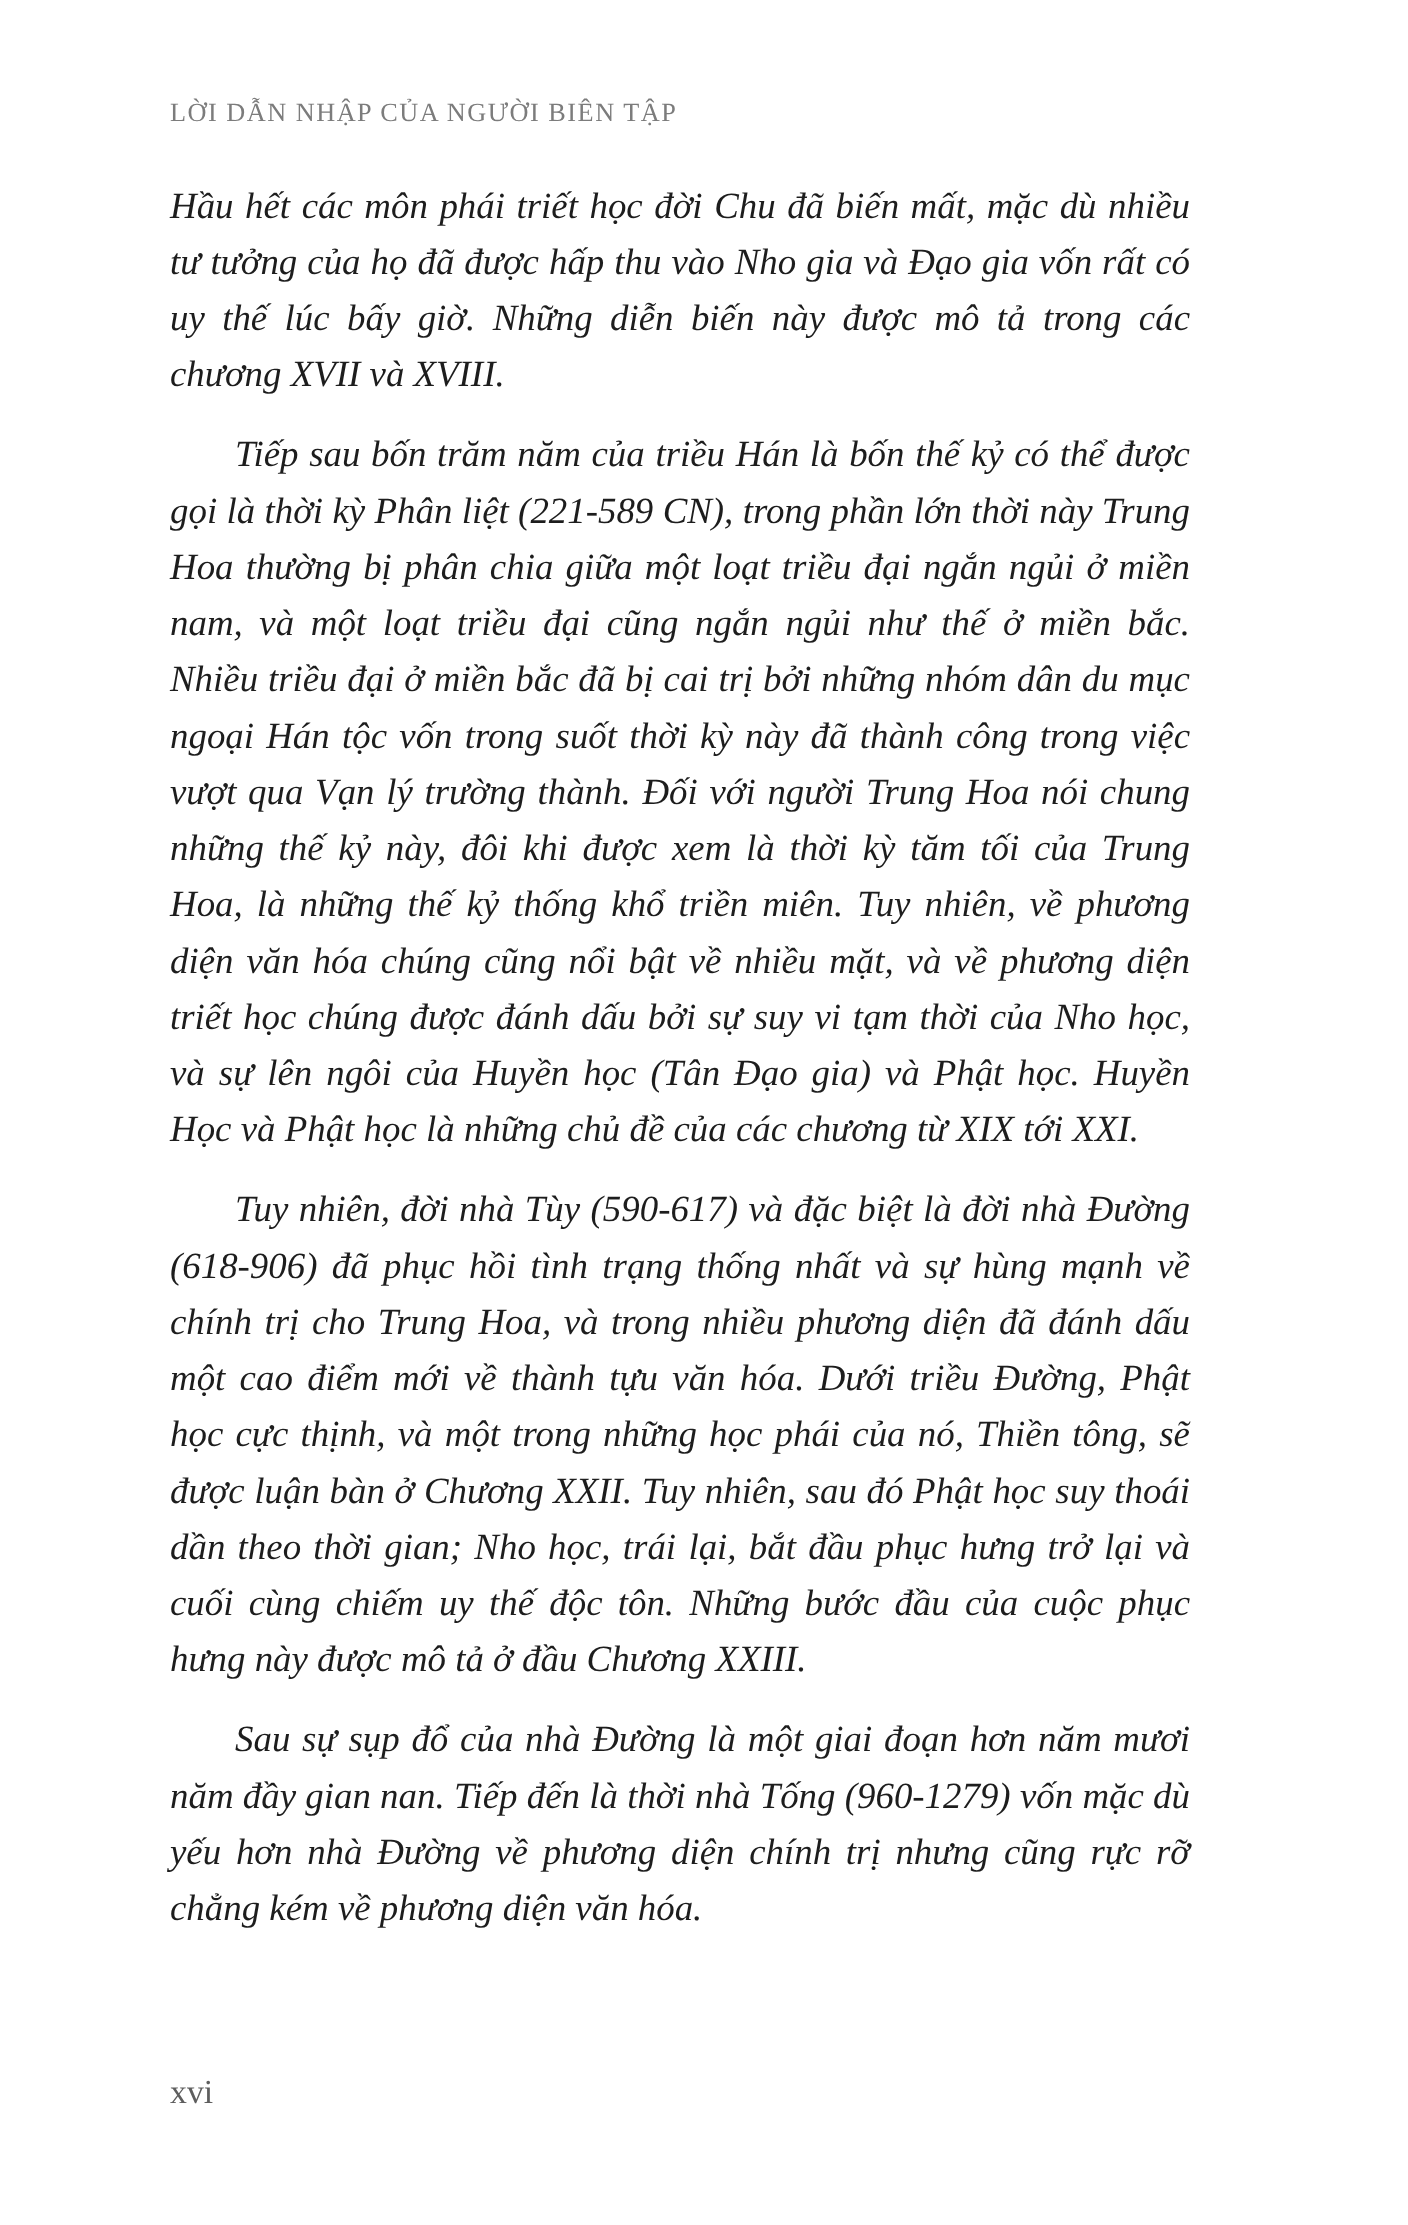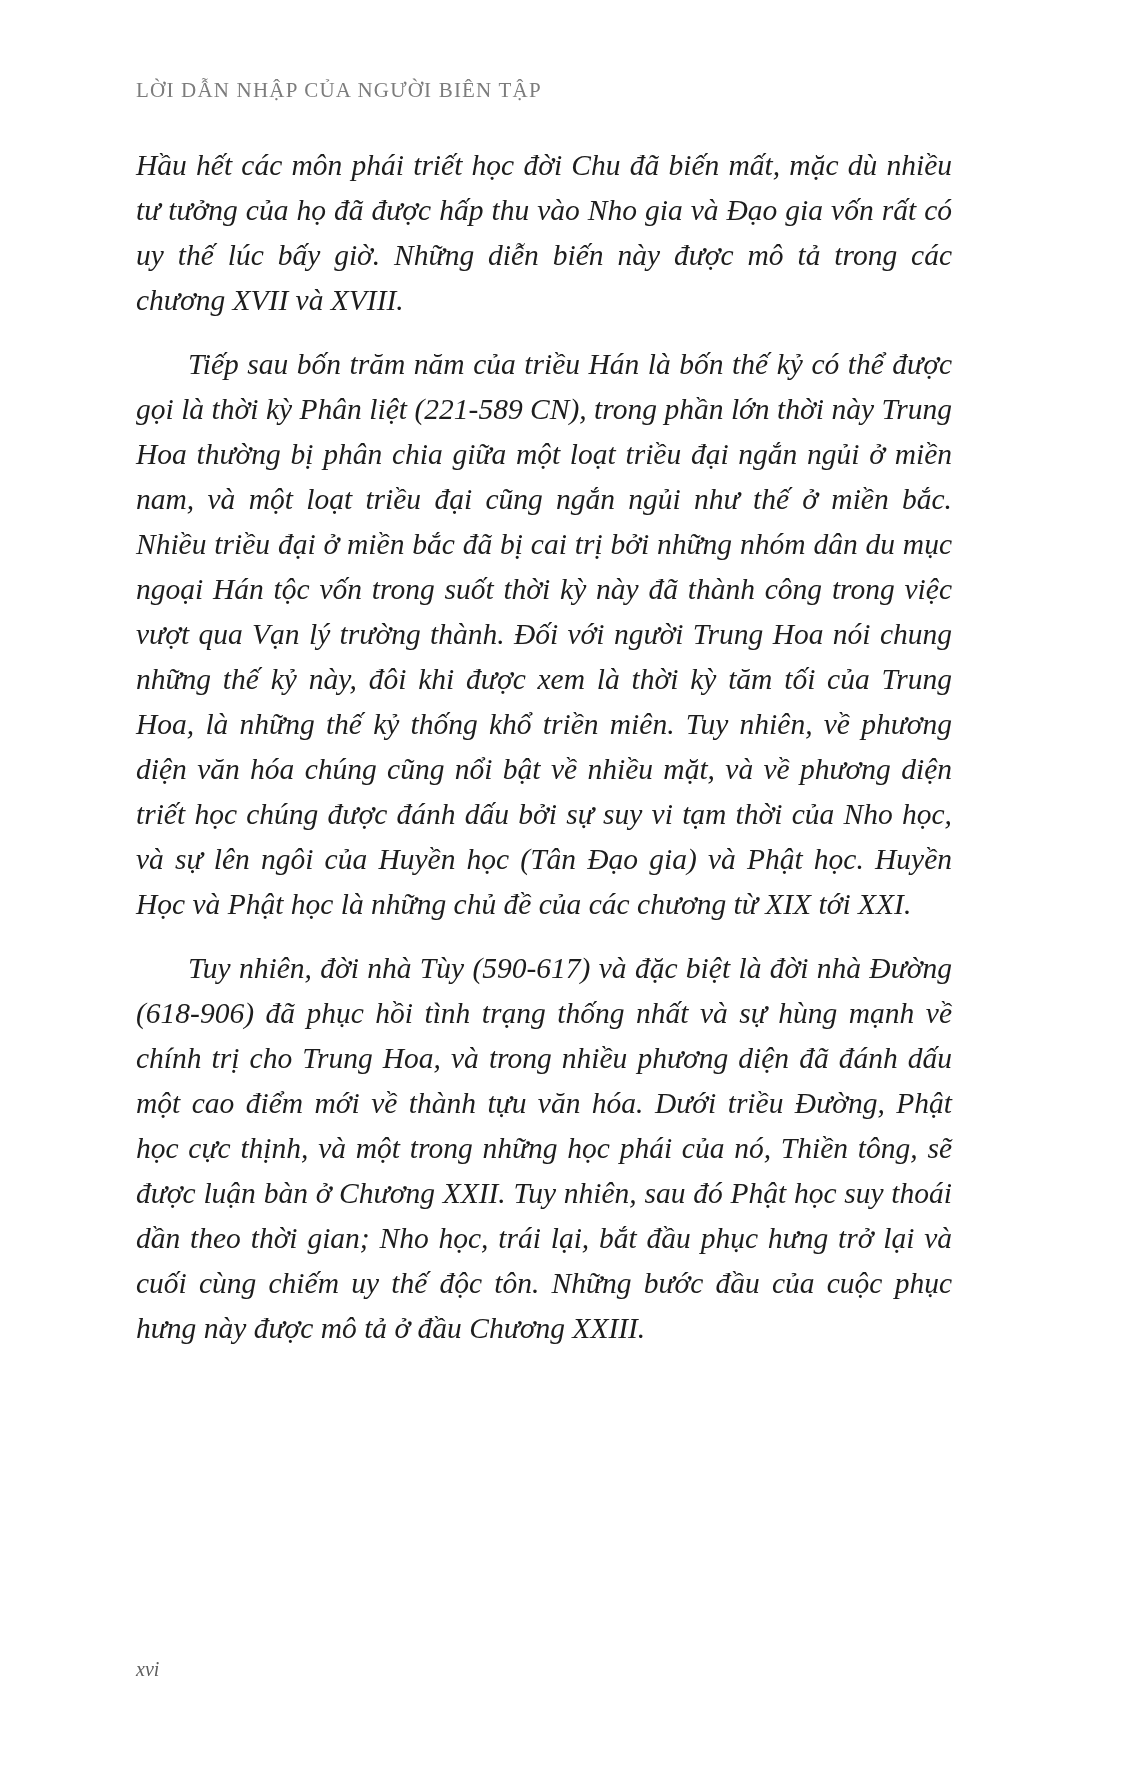--- a/index.html
+++ b/index.html
@@ -39,33 +39,33 @@
     margin: 0 0 19px 0;
     padding: 0;
   }
   .text-block p.indented {
     text-indent: 52px;
   }
   .page-number {
     position: absolute;
     left: 136px;
     top: 1658px;
-    font-size: 20px;
+    font-size: 27px;
     color: #5e5e5e;
-    font-style: italic;
   }
 </style>
 </head>
 <body>
 
 <div class="page">
 
   <div class="running-head">LỜI DẪN NHẬP CỦA NGƯỜI BIÊN TẬP</div>
 
   <div class="text-block">
     <p>Hầu hết các môn phái triết học đời Chu đã biến mất, mặc dù nhiều tư tưởng của họ đã được hấp thu vào Nho gia và Đạo gia vốn rất có uy thế lúc bấy giờ. Những diễn biến này được mô tả trong các chương XVII và XVIII.</p>
     <p class="indented">Tiếp sau bốn trăm năm của triều Hán là bốn thế kỷ có thể được gọi là thời kỳ Phân liệt (221-589 CN), trong phần lớn thời này Trung Hoa thường bị phân chia giữa một loạt triều đại ngắn ngủi ở miền nam, và một loạt triều đại cũng ngắn ngủi như thế ở miền bắc. Nhiều triều đại ở miền bắc đã bị cai trị bởi những nhóm dân du mục ngoại Hán tộc vốn trong suốt thời kỳ này đã thành công trong việc vượt qua Vạn lý trường thành. Đối với người Trung Hoa nói chung những thế kỷ này, đôi khi được xem là thời kỳ tăm tối của Trung Hoa, là những thế kỷ thống khổ triền miên. Tuy nhiên, về phương diện văn hóa chúng cũng nổi bật về nhiều mặt, và về phương diện triết học chúng được đánh dấu bởi sự suy vi tạm thời của Nho học, và sự lên ngôi của Huyền học (Tân Đạo gia) và Phật học. Huyền Học và Phật học là những chủ đề của các chương từ XIX tới XXI.</p>
     <p class="indented">Tuy nhiên, đời nhà Tùy (590-617) và đặc biệt là đời nhà Đường (618-906) đã phục hồi tình trạng thống nhất và sự hùng mạnh về chính trị cho Trung Hoa, và trong nhiều phương diện đã đánh dấu một cao điểm mới về thành tựu văn hóa. Dưới triều Đường, Phật học cực thịnh, và một trong những học phái của nó, Thiền tông, sẽ được luận bàn ở Chương XXII. Tuy nhiên, sau đó Phật học suy thoái dần theo thời gian; Nho học, trái lại, bắt đầu phục hưng trở lại và cuối cùng chiếm uy thế độc tôn. Những bước đầu của cuộc phục hưng này được mô tả ở đầu Chương XXIII.</p>
+    <p class="indented">Sau sự sụp đổ của nhà Đường là một giai đoạn hơn năm mươi năm đầy gian nan. Tiếp đến là thời nhà Tống (960-1279) vốn mặc dù yếu hơn nhà Đường về phương diện chính trị nhưng cũng rực rỡ chẳng kém về phương diện văn hóa.</p>
   </div>
 
   <div class="page-number">xvi</div>
 
 </div>
 
 </body></html>

